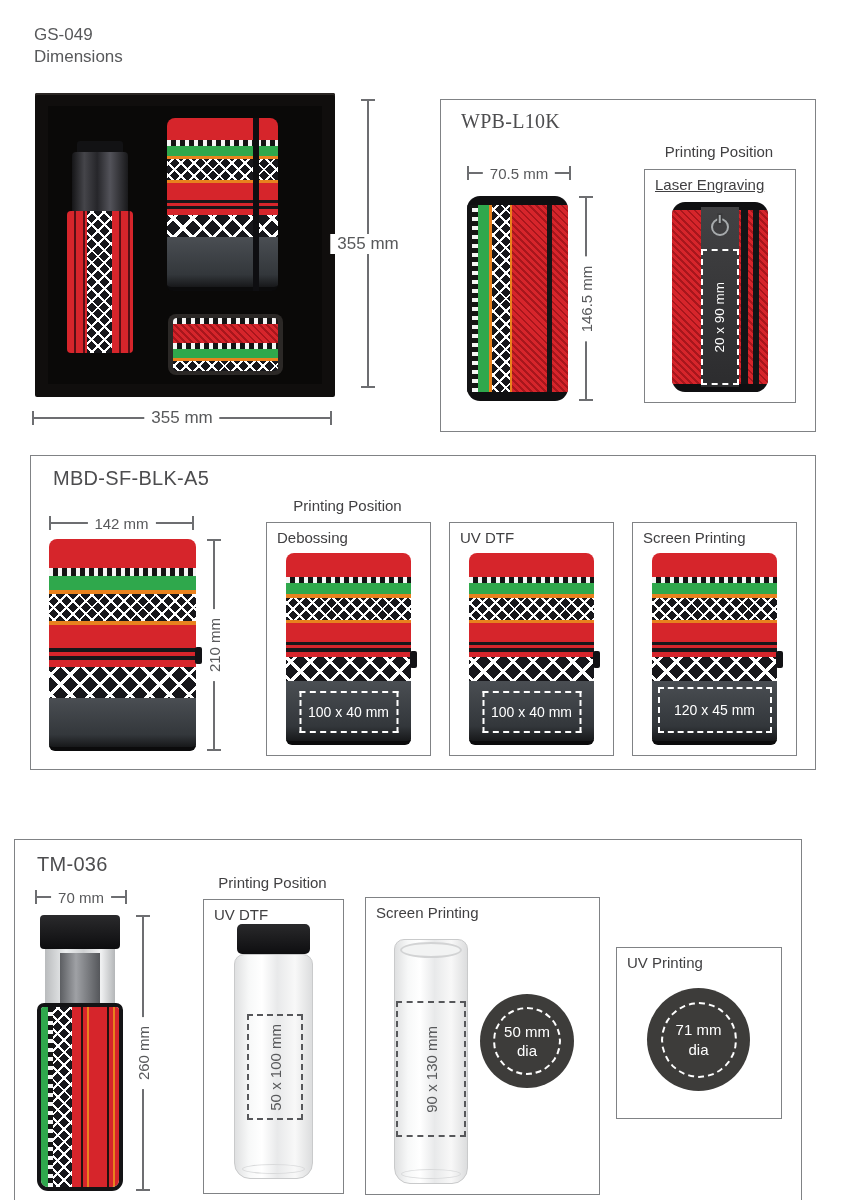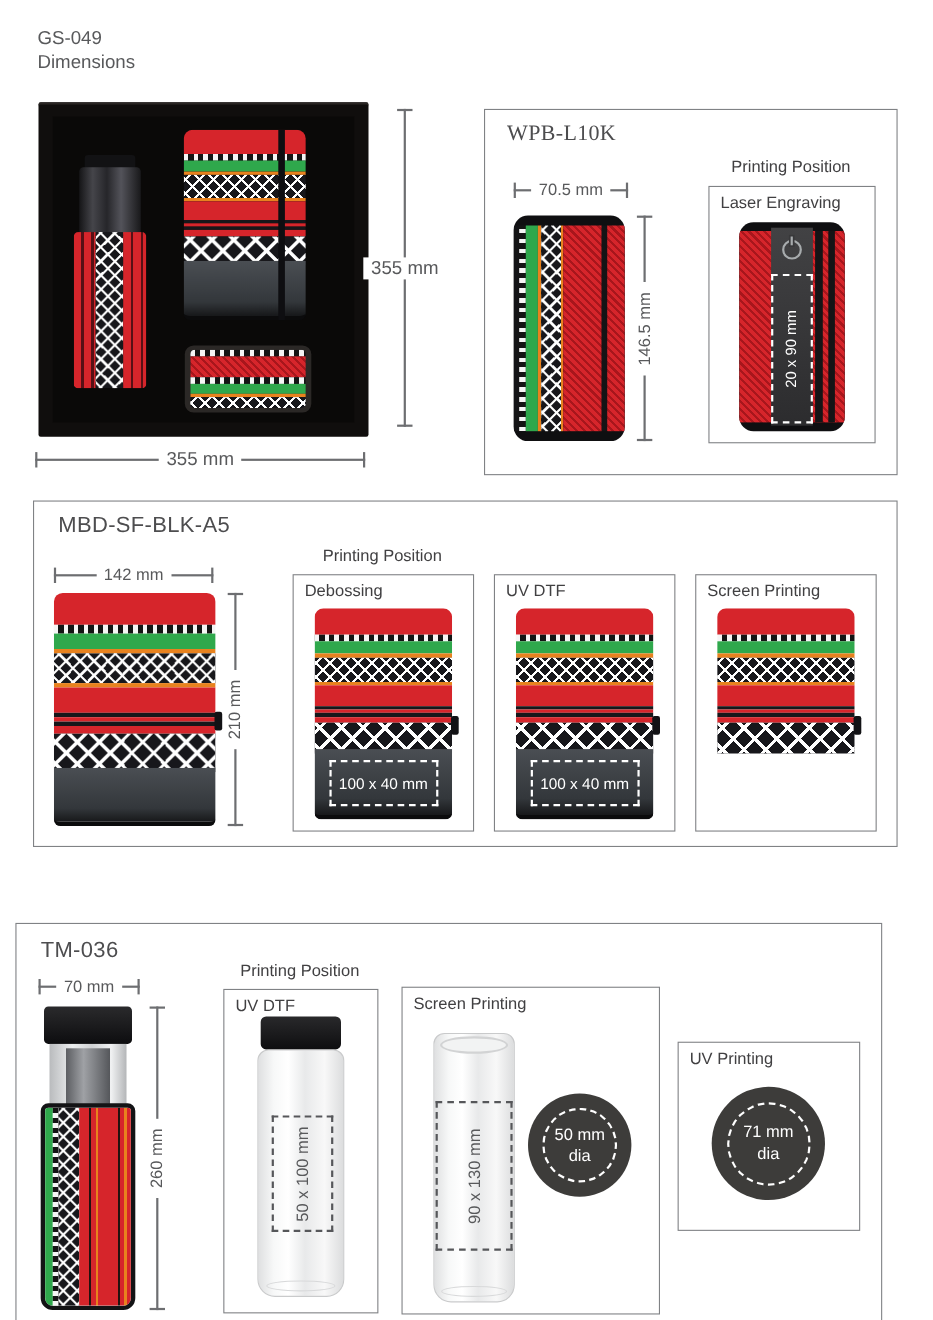--- a/index.html
+++ b/index.html
@@ -224,21 +224,21 @@
     <div class="dim-v" style="left:138px;top:96px;height:205px;">
       <div class="line"></div>
         <div class="tick t"></div>
         <div class="tick b"></div>
       <span class="dim-label rot">146.5 mm</span>
     </div>
 
     <div class="abs pp-label" style="left:203px;top:43px;width:150px;">Printing Position</div>
 
     <div class="subbox" style="left:203px;top:69px;width:150px;height:232px;">
-      <div class="abs method-label" style="left:10px;top:6px;">Laser Engraving</div>
+      <div class="abs method-label" style="left:10px;top:6px;text-decoration:underline;">Laser Engraving</div>
       <div class="pb-back" style="left:27px;top:32px;width:96px;height:190px;">
         <div class="pbb-bg redhatch"></div>
         <div class="pbb-stripe s1"></div>
         <div class="pbb-stripe s2"></div>
         <div class="pbb-strip">
           <span class="power-icon"></span>
           <div class="laser-area">
             <span class="vtext">20 x 90 mm</span>
           </div>
         </div>
@@ -346,20 +346,25 @@
           <div class="st orange" style="flex:1.9"></div>
           <div class="st xoxo" style="flex:12.6"></div>
           <div class="st orange" style="flex:1.9"></div>
           <div class="st red" style="flex:10.7"></div>
           <div class="st blackline" style="flex:1.9"></div>
           <div class="st red" style="flex:1.9"></div>
           <div class="st blackline" style="flex:1.9"></div>
           <div class="st red" style="flex:3.2"></div>
           <div class="st diamonds" style="flex:16.3"></div>
         </div>
+        <div class="nb-cover">
+          <div class="print-area" style="width:110px;height:42px;">
+            <span>120 x 45 mm</span>
+          </div>
+        </div>
         <span class="nb-tab"></span>
       </div>
     </div>
   </div>
 
   <div class="panel" style="left:14px;top:800px;width:786px;height:366px;margin-top:39px;">
     <div class="abs panel-title" style="left:22px;top:13px;">TM-036</div>
 
     <div class="dim-h" style="left:20px;top:50px;width:92px;">
       <div class="line"></div>

